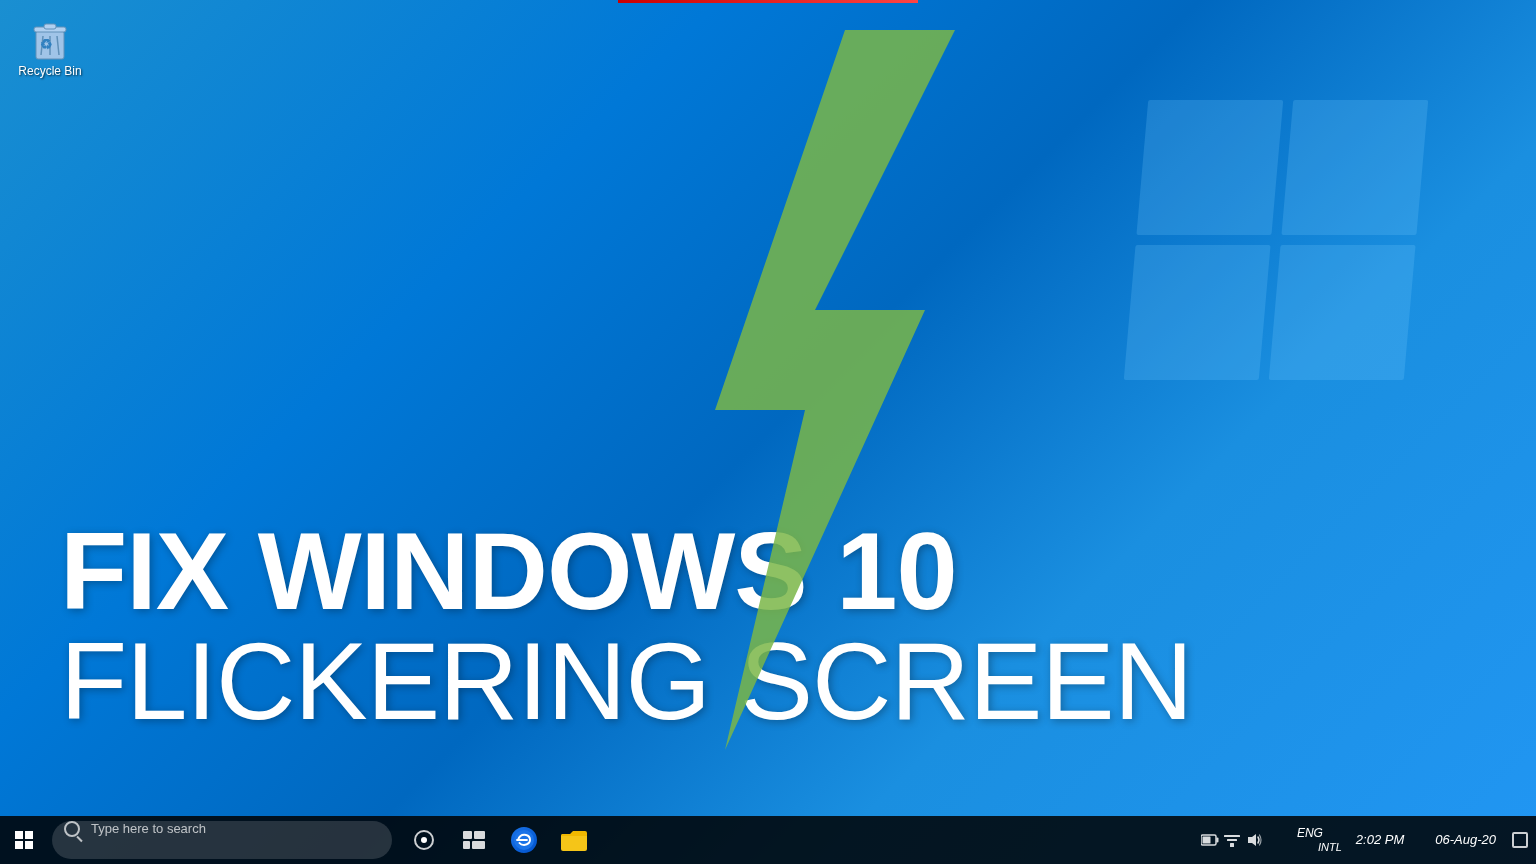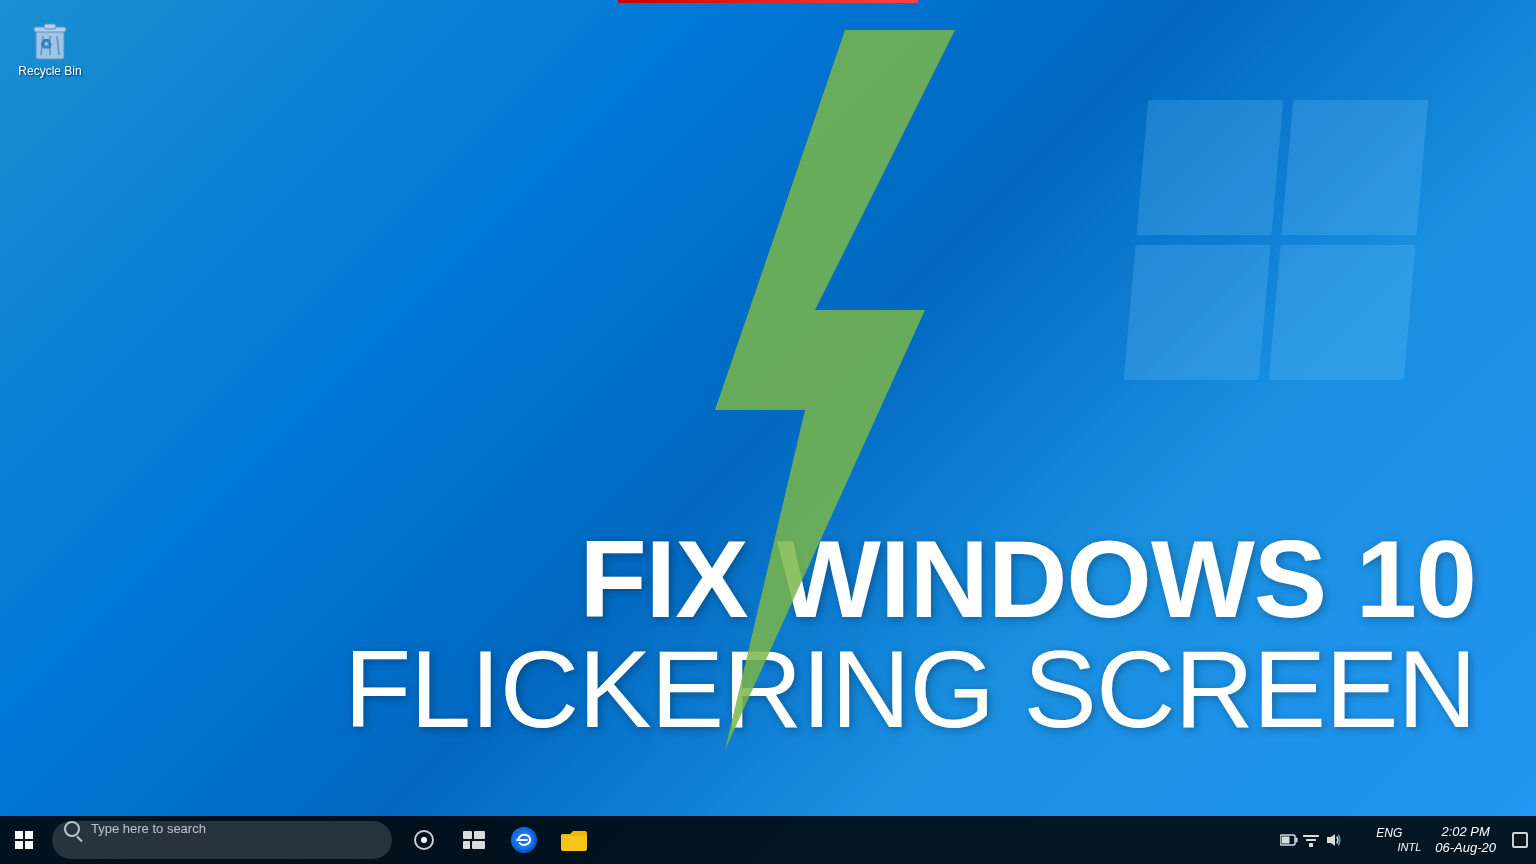--- a/index.html
+++ b/index.html
@@ -17,24 +17,23 @@
       width: 100%;
       height: 100%;
       position: relative;
       background: linear-gradient(135deg, #1a8fd1 0%, #0078d7 30%, #0068c0 50%, #1a8fe0 70%, #2196f3 100%);
       overflow: hidden;
     }
 
     
     .main-text {
       position: absolute;
-      bottom: 120px;
+      bottom: 128px;
       left: 60px;
       right: 60px;
-      text-align: right;
     }
 
     .main-text .line1 {
       font-size: 110px;
       font-weight: 900;
       color: white;
       line-height: 1;
       text-shadow: 2px 2px 8px rgba(0,0,0,0.3);
       letter-spacing: -1px;
     }
@@ -258,26 +257,27 @@
       display: flex;
       align-items: center;
       justify-content: center;
       color: rgba(255,255,255,0.85);
       font-size: 14px;
       cursor: pointer;
     }
 
     .tray-clock {
       display: flex;
-      flex-direction: column;
+      flex-direction: row;
       align-items: center;
       justify-content: center;
       padding: 0 8px;
       cursor: pointer;
       height: 100%;
+      gap: 31px;
     }
 
     .tray-time {
       color: white;
       font-size: 13px;
       line-height: 1.2;
     }
 
     .tray-date {
       color: white;

